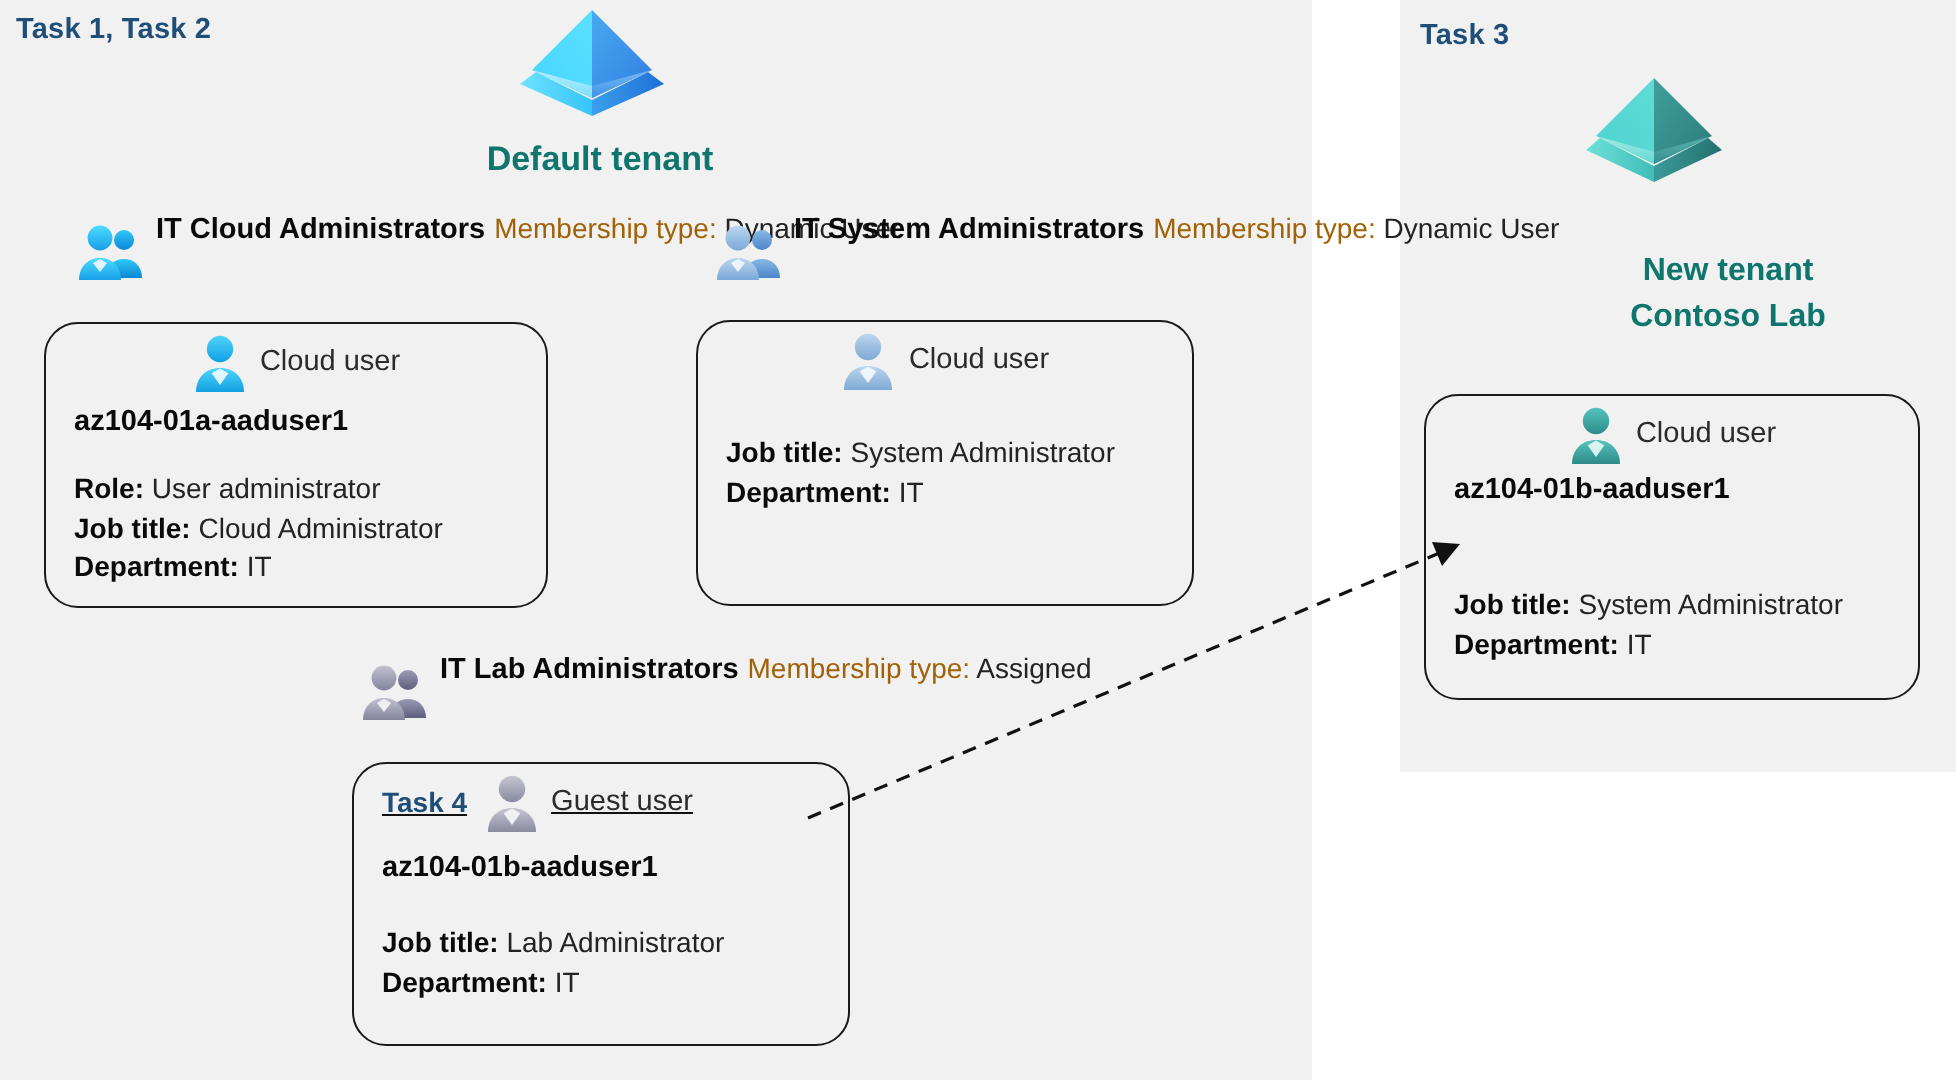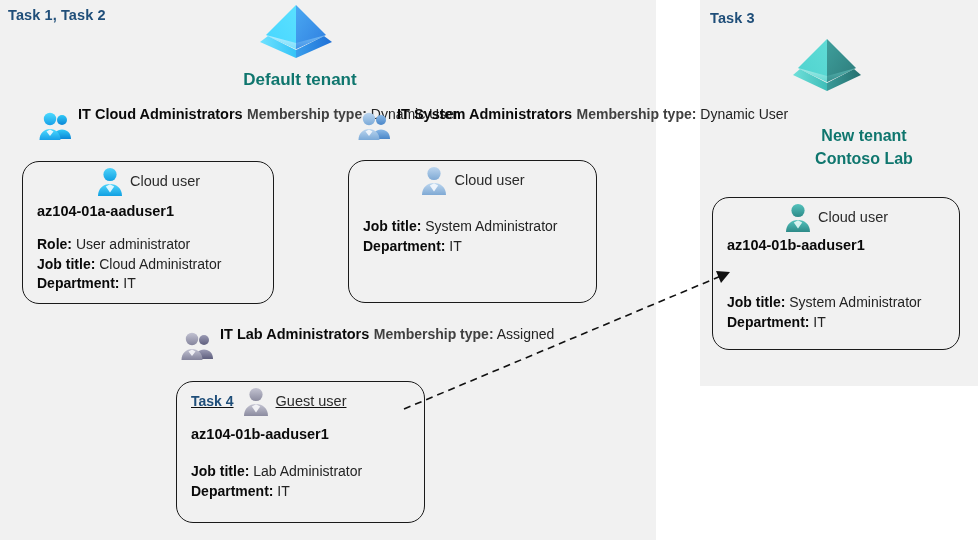--- a/index.html
+++ b/index.html
@@ -29,21 +29,21 @@
 
   .tenant-icon{position:absolute;}
   #default-tenant-icon{left:256px;top:2px;width:80px;height:68px;}
   #new-tenant-icon{left:789px;top:36px;width:76px;height:66px;}
 
   .group-block{position:absolute;display:flex;align-items:flex-start;}
   .group-icon{width:34px;height:30px;flex:0 0 34px;margin-top:7px;}
   .group-text{margin-left:6px;}
   .group-name{font-weight:bold;font-size:14.5px;color:#0a0a0a;line-height:1.35;white-space:nowrap;}
   .group-meta{font-size:14px;color:#232323;line-height:1.45;white-space:nowrap;}
-  .group-meta b{color:#404040;font-weight:bold;}
+  .group-meta b{color:#a16207;font-weight:normal;}
 
   #group-cloud{left:38px;top:104px;}
   #group-system{left:357px;top:104px;}
   #group-lab{left:180px;top:324px;}
 
   .card{
     position:absolute;border:1.3px solid #1a1a1a;border-radius:17px;
     background:#f1f1f1;box-sizing:border-box;
   }
   #card-aaduser1{left:22px;top:161px;width:252px;height:143px;}

